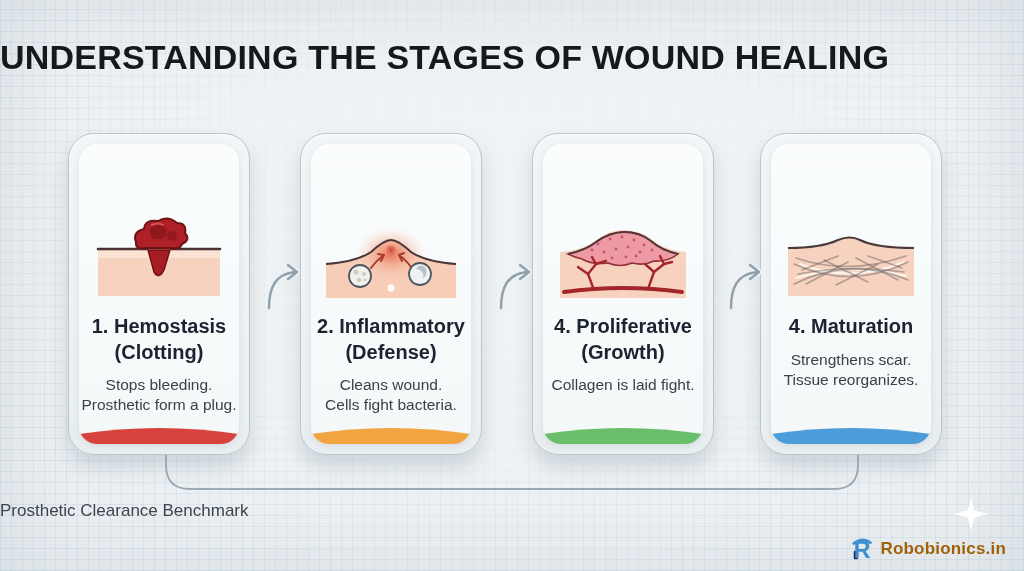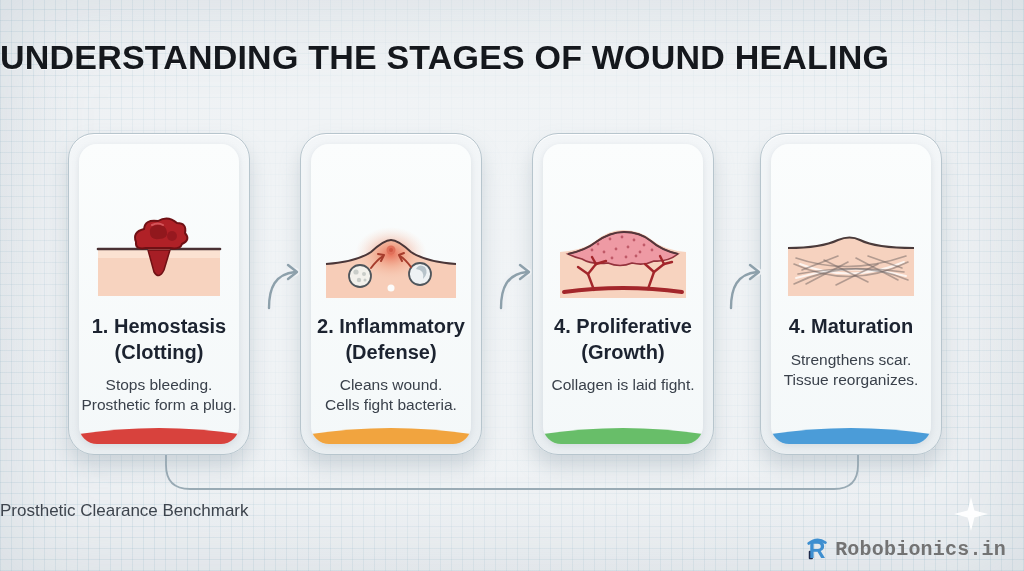--- a/index.html
+++ b/index.html
@@ -69,21 +69,21 @@
 
   .footer-caption {
     position:absolute; z-index:2; left:0; width:100%; top:501px;
     text-align:left; font-size:17px; color:#3d444d;
   }
 
   .brand {
     position:absolute; z-index:2; right:18px; bottom:10px;
     display:flex; align-items:center; gap:5px;
   }
-  .brand-text { font-size:20px; font-weight:700; color:#737373; letter-spacing:0.2px;font-family:Liberation Mono, monospace; }
+  .brand-text { font-size:17px; font-weight:700; color:#a16207; letter-spacing:0.2px; }
 
   .sparkle {
     position:absolute; z-index:1; right:36px; bottom:40px;
     width:34px; height:34px; background:rgba(255,255,255,0.95);
     clip-path:polygon(50% 0%, 60% 40%, 100% 50%, 60% 60%, 50% 100%, 40% 60%, 0% 50%, 40% 40%);
     filter:blur(0.5px);
   }
 </style>
 </head>
 <body>

